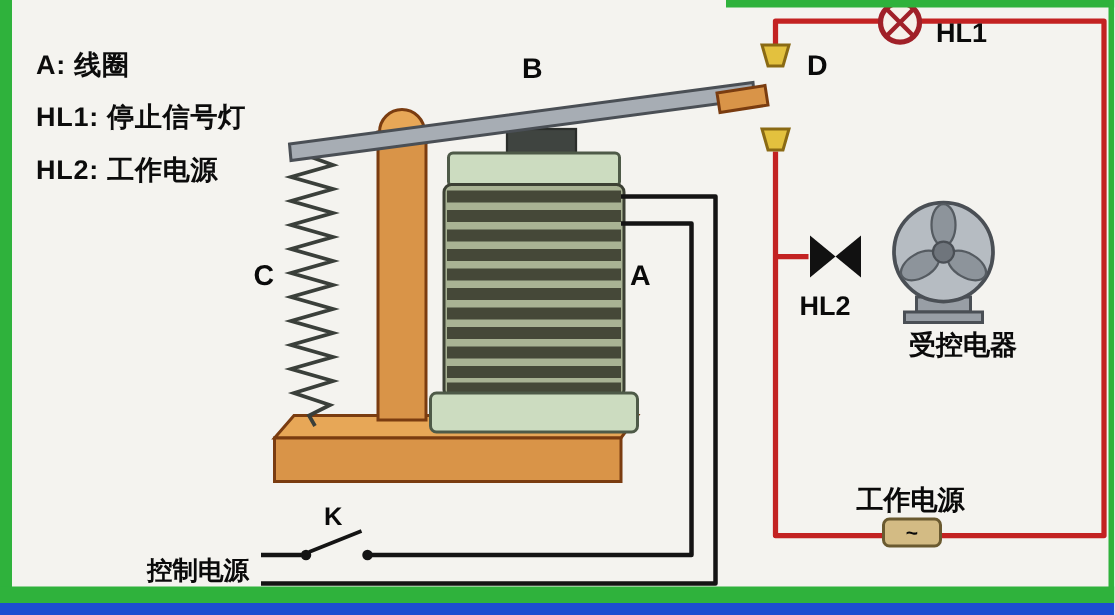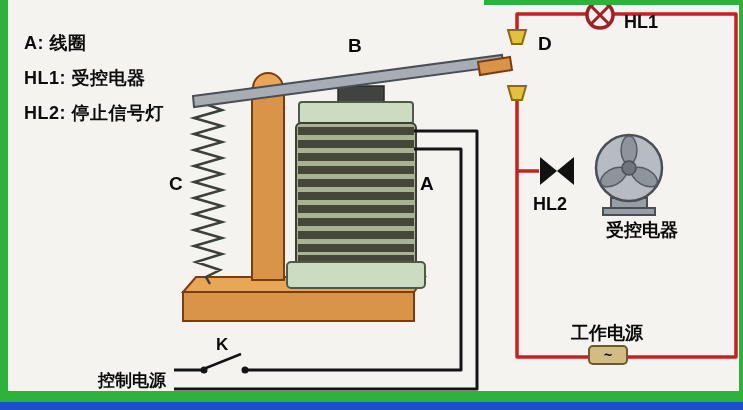--- a/index.html
+++ b/index.html
@@ -22,22 +22,22 @@
   svg{position:absolute;left:0;top:0;}
   .lbl{font-family:"Liberation Sans","DejaVu Sans",sans-serif;font-weight:bold;fill:#0a0a0a;}
 </style>
 </head>
 <body>
 
 <div class="stage">
 
   <div class="legend">
     <div class="legend-item">A: 线圈</div>
-    <div class="legend-item">HL1: 受控电器</div>
-    <div class="legend-item">HL2: 停止信号灯</div>
+    <div class="legend-item">HL1: 停止信号灯</div>
+    <div class="legend-item">HL2: 工作电源</div>
   </div>
 
   <svg width="743" height="410" viewBox="0 0 743 410">
 
     <g>
       <polygon points="196,277 425,277 414,292 183,292" fill="#e7a757" stroke="#7a3c10" stroke-width="2"></polygon>
       <rect x="183" y="292" width="231" height="29" fill="#d99448" stroke="#7a3c10" stroke-width="2"></rect>
     </g>
 
     <g>

